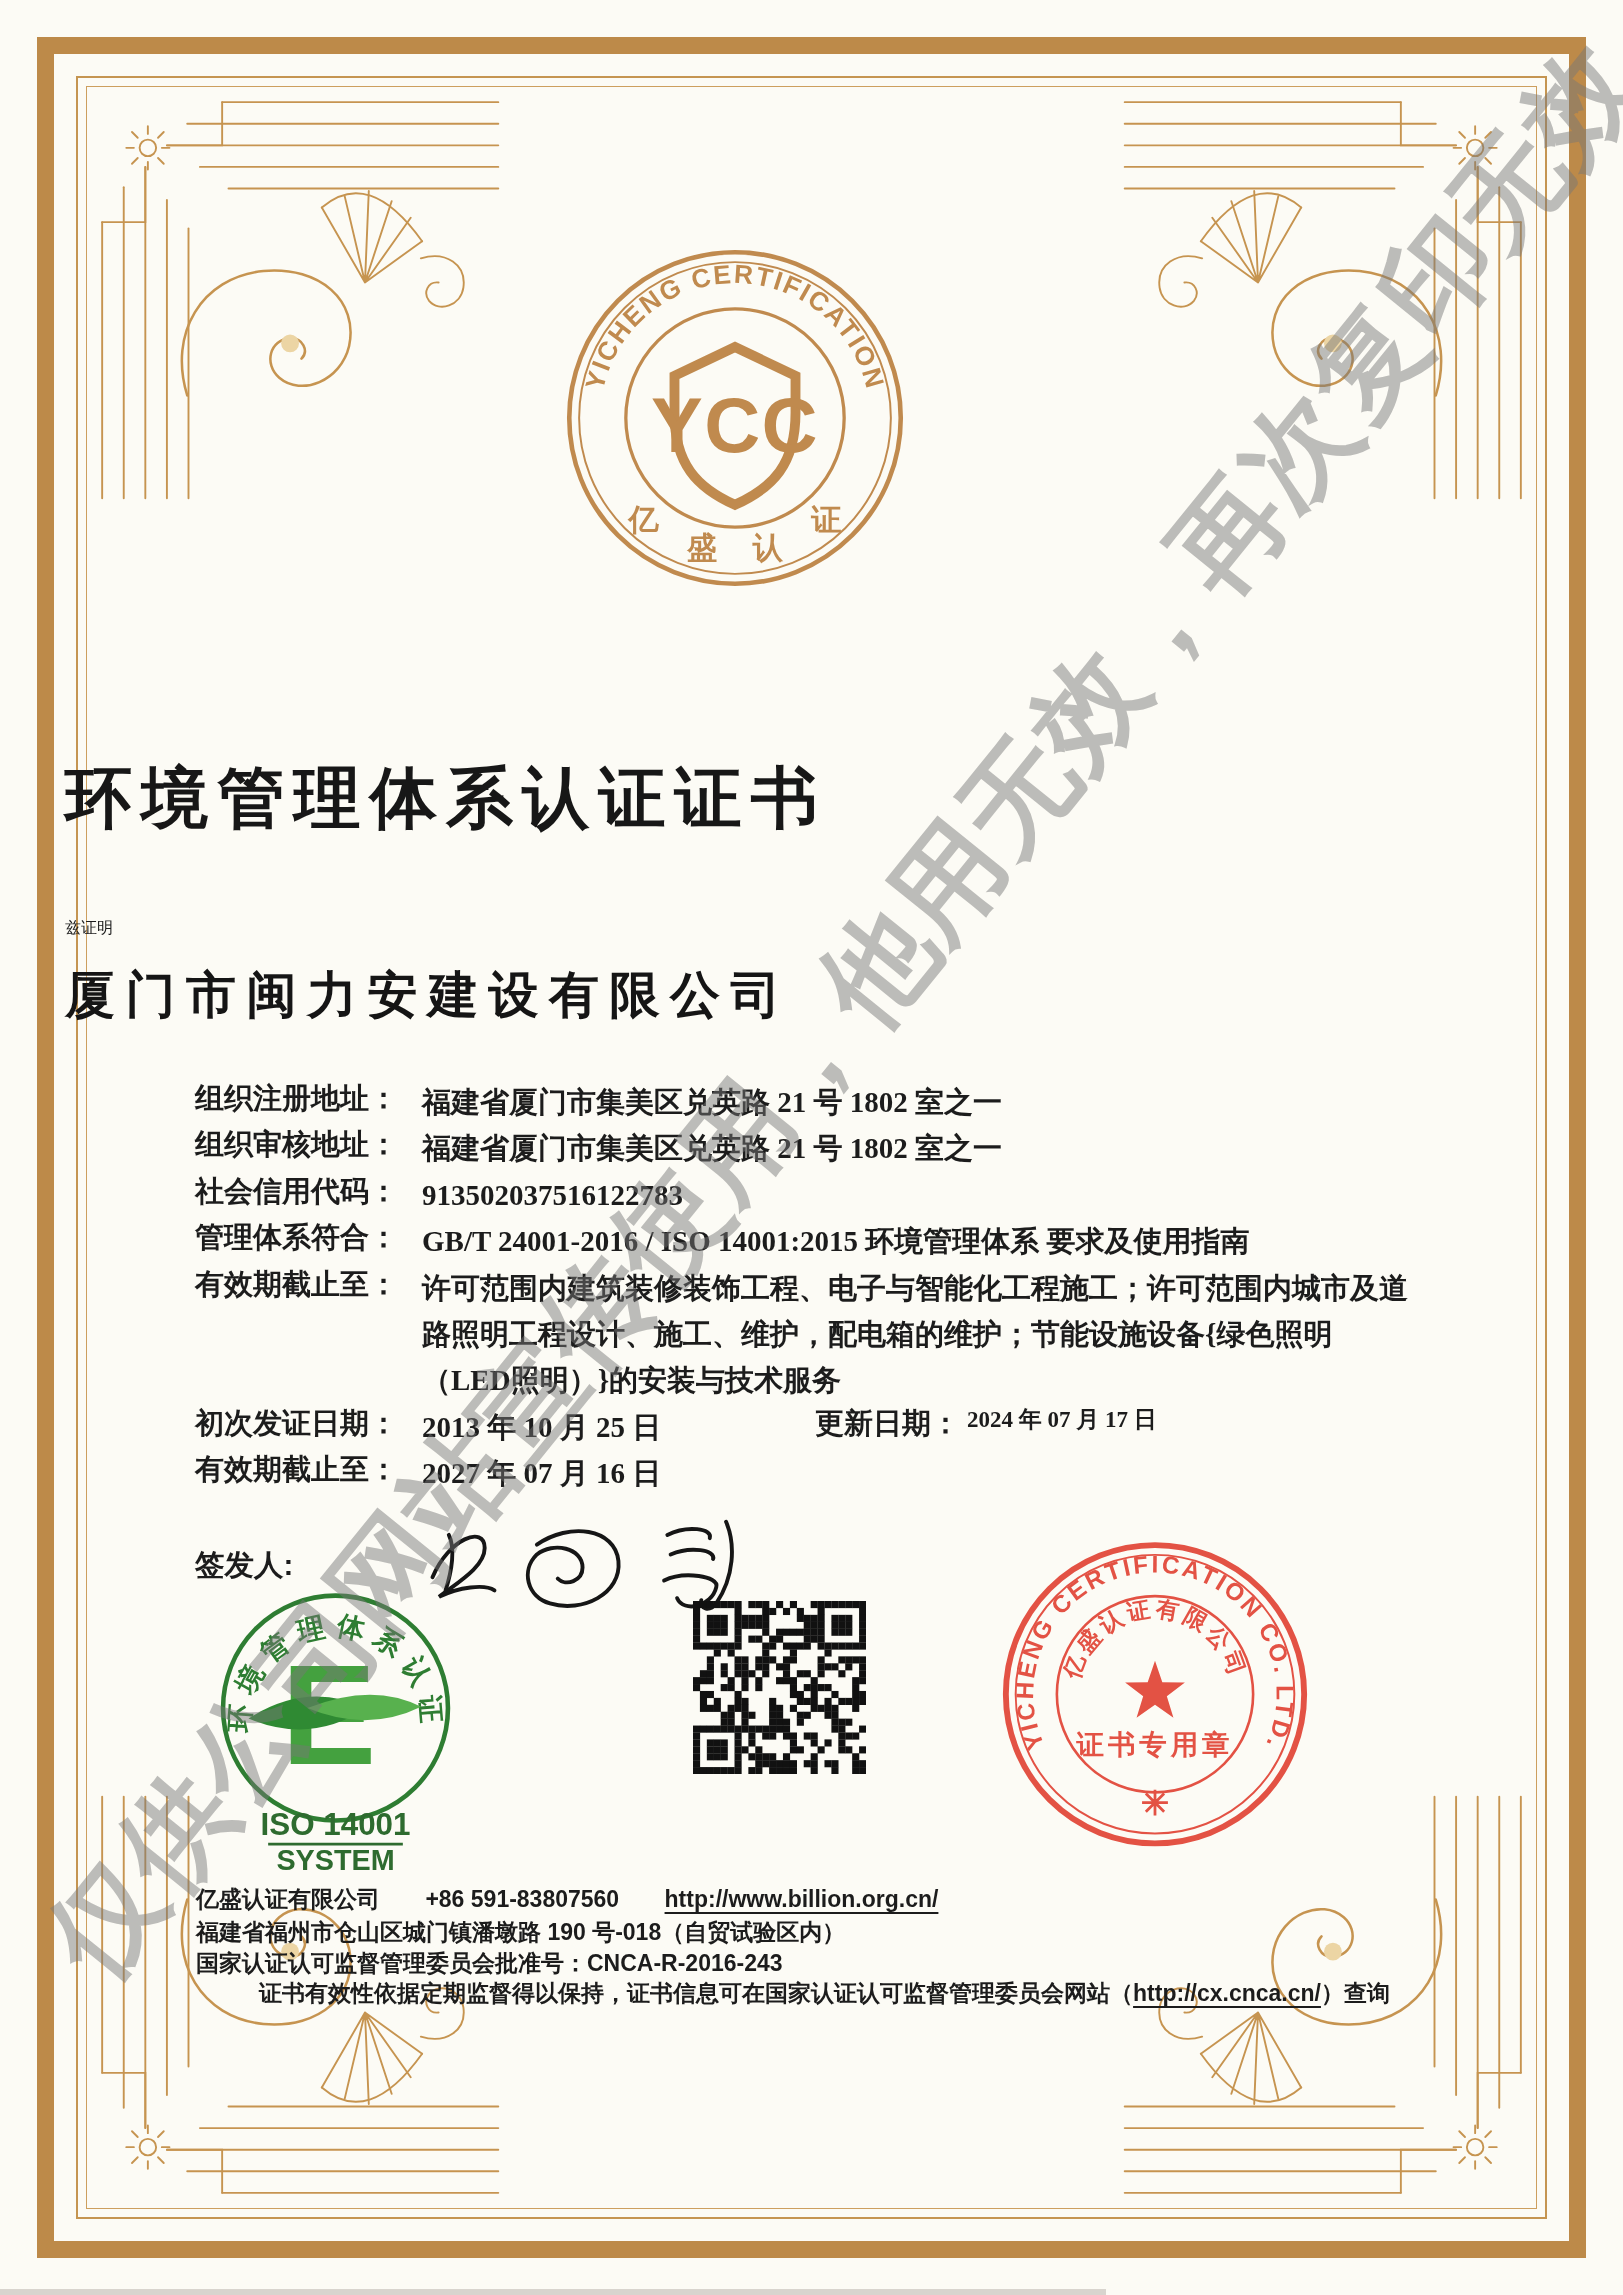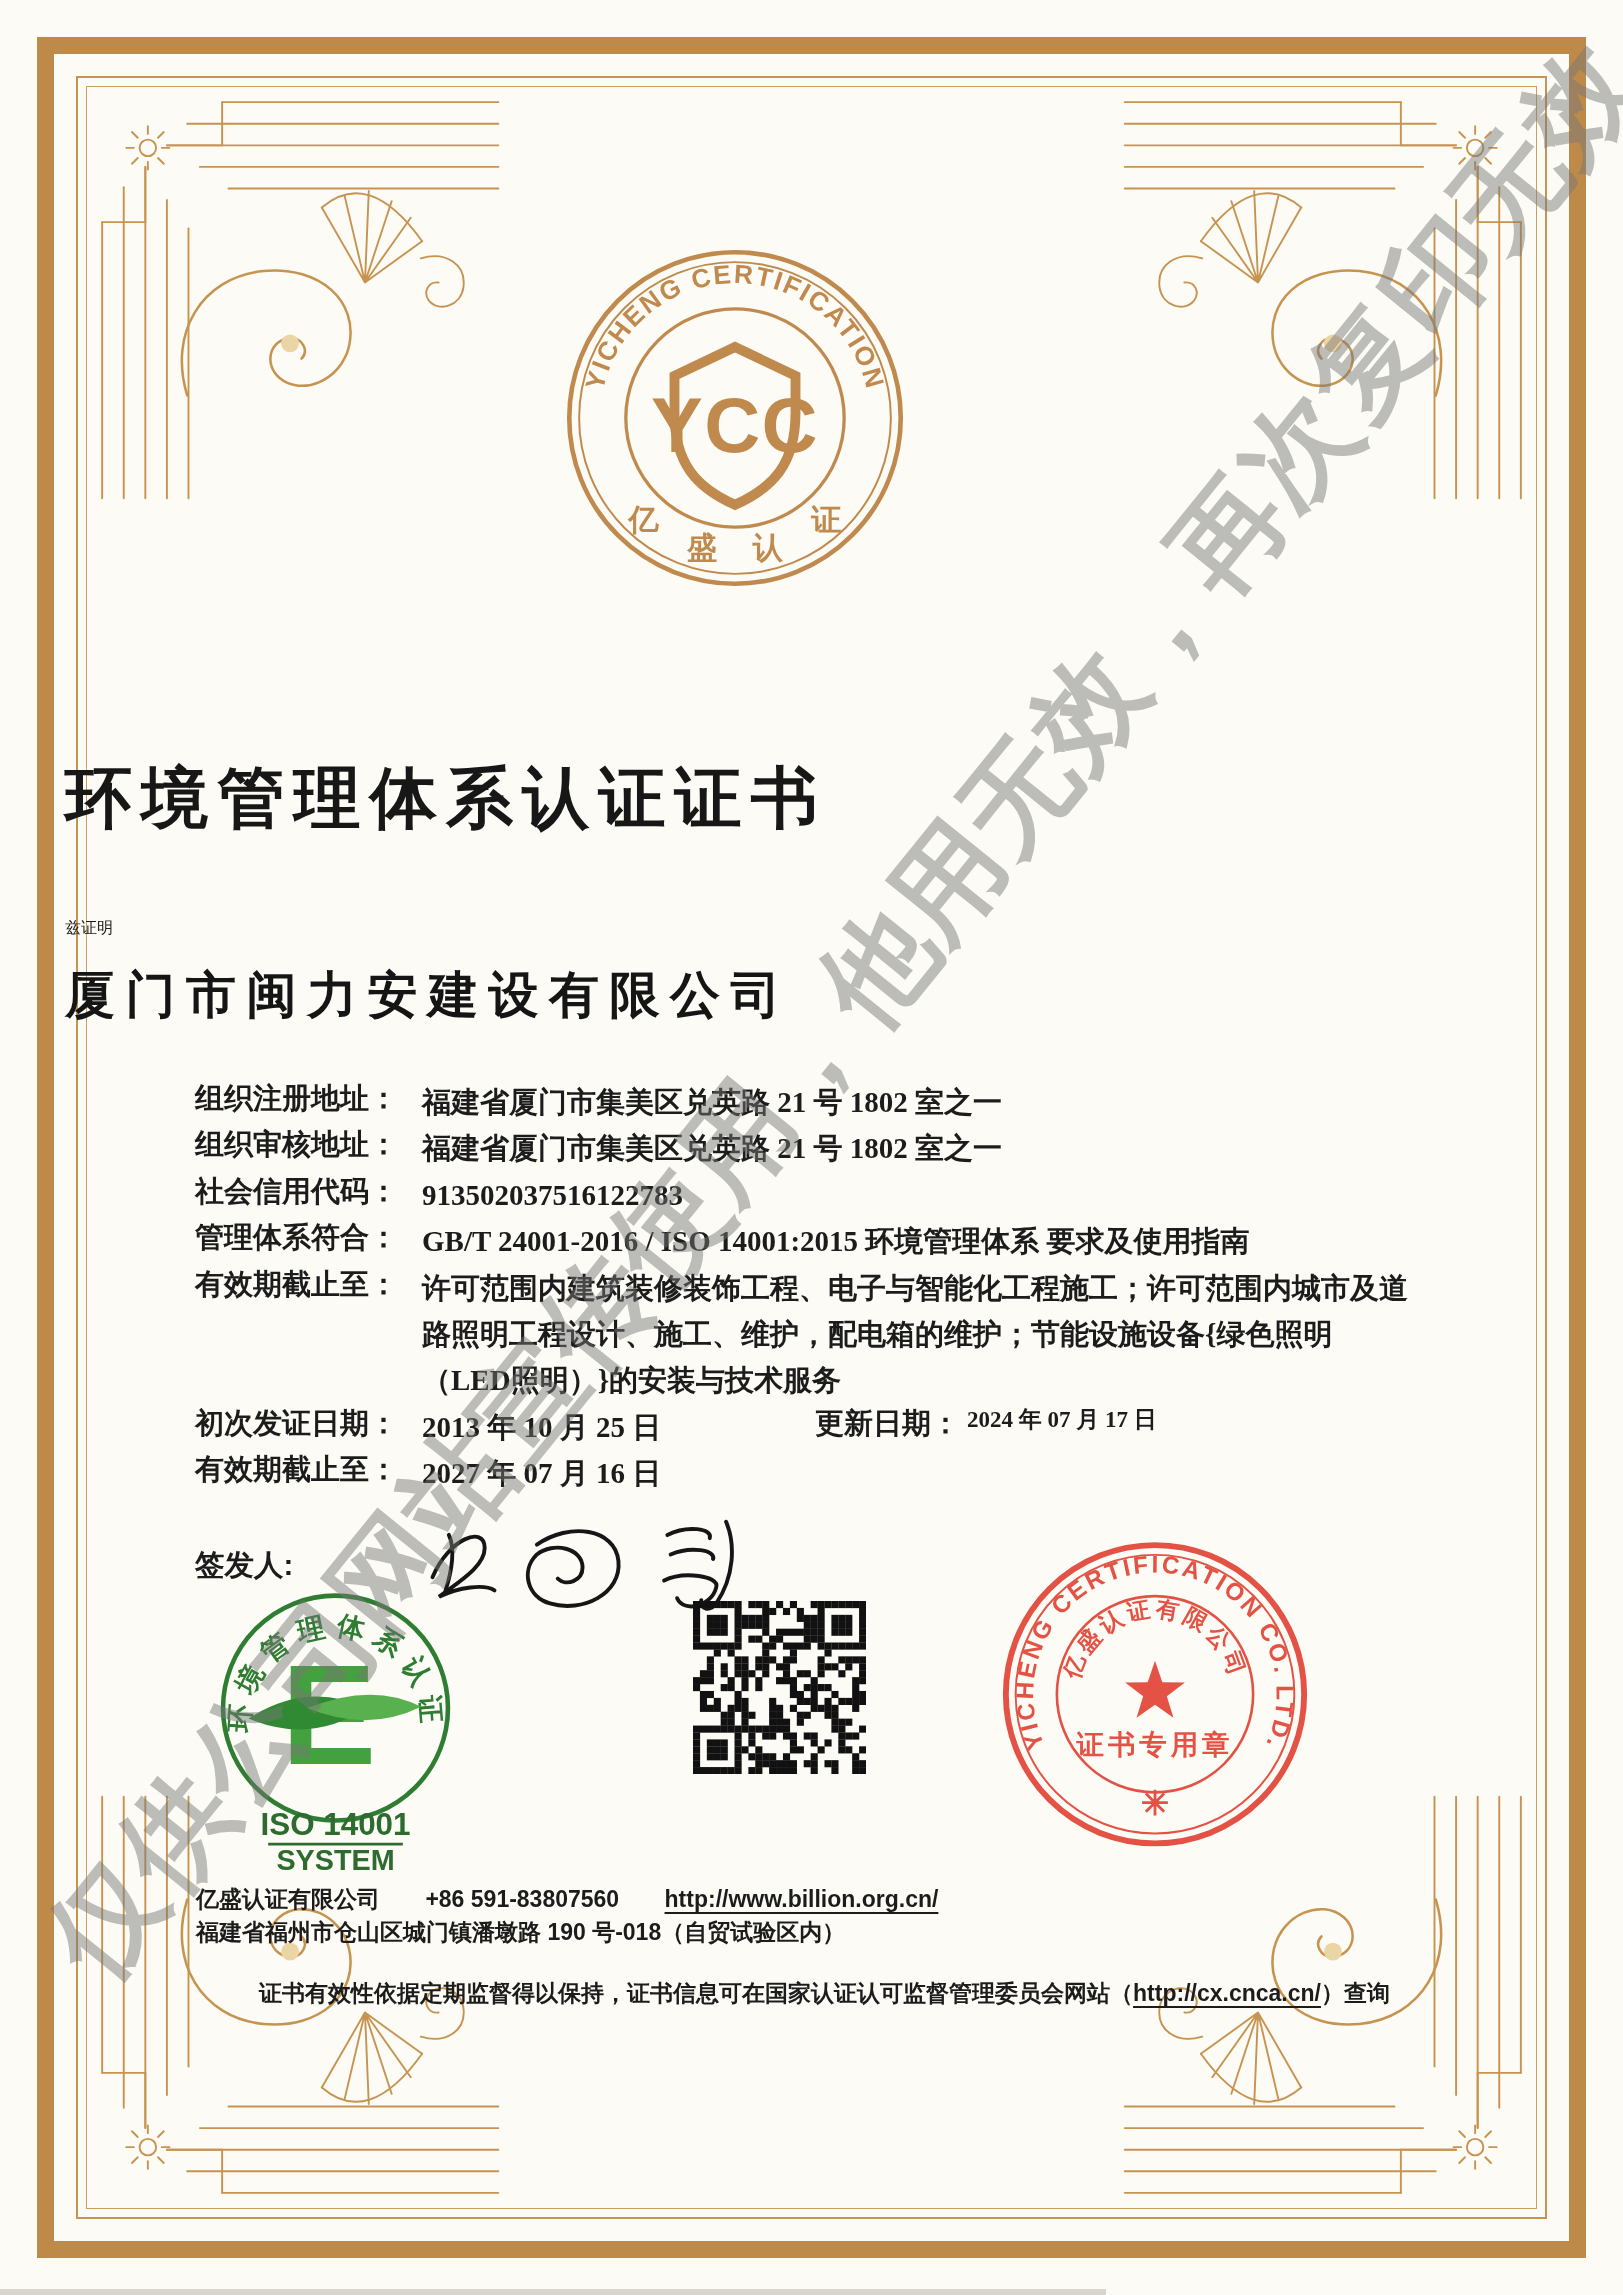--- a/index.html
+++ b/index.html
@@ -528,20 +528,21 @@
     <text x="240" y="332" text-anchor="middle" font-size="42" font-weight="bold" fill="#e2483a" letter-spacing="6">证书专用章</text>
     <text x="240" y="424" text-anchor="middle" font-size="52" font-weight="bold" fill="#e2483a">✳</text>
   </svg>
 
   <div class="foot" style="top:1884px">
     <span>亿盛认证有限公司</span><span class="gap"></span>
     <span>+86 591-83807560</span><span class="gap"></span>
     <span class="link">http://www.billion.org.cn/</span>
   </div>
   <div class="foot" style="top:1917px">福建省福州市仓山区城门镇潘墩路 190 号-018（自贸试验区内）</div>
+  <div class="foot" style="top:1948px">国家认证认可监督管理委员会批准号：CNCA-R-2016-243</div>
   <div class="foot f4" style="top:1978px">
     <span>证书有效性依据定期监督得以保持，证书信息可在国家认证认可监督管理委员会网站（</span><span class="link">http://cx.cnca.cn/</span><span>）查询</span>
   </div>
 
   <div class="watermark">仅供公司网站宣传使用，他用无效，再次复印无效</div>
   <div class="scan-edge"></div>
 </div>
 
 
 </body></html>

